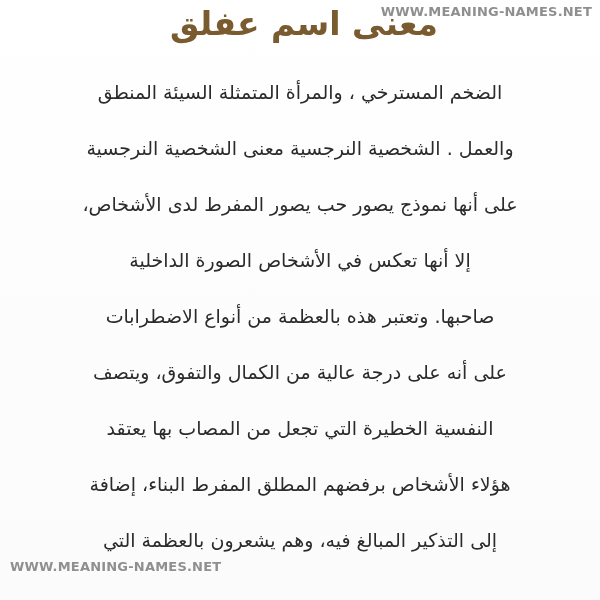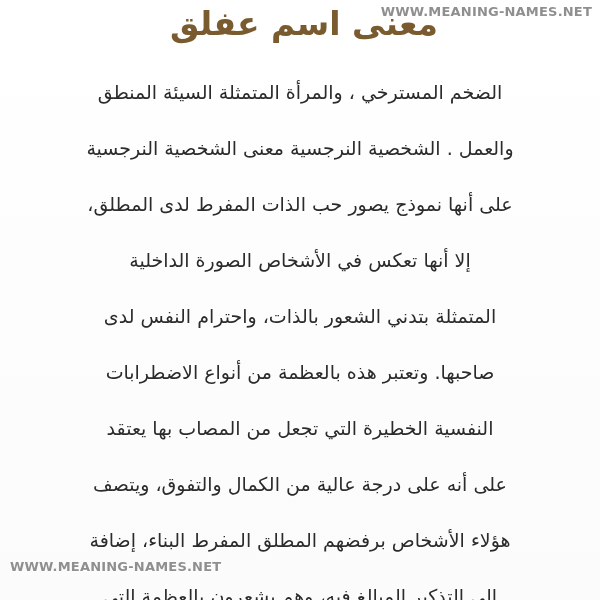--- a/index.html
+++ b/index.html
@@ -169,26 +169,25 @@
 </svg>
 <div id="bg-wash"></div>
 
 <div id="page">
 
   <div class="title">معنى اسم عفلق</div>
 
   <div class="body-text">
     <span class="ln">الضخم المسترخي ، والمرأة المتمثلة السيئة المنطق</span>
     <span class="ln">والعمل . الشخصية النرجسية معنى الشخصية النرجسية</span>
-    <span class="ln">على أنها نموذج يصور حب الذات المفرط لدى المطلق،</span>
+    <span class="ln">على أنها نموذج يصور حب يصور المفرط لدى الأشخاص،</span>
     <span class="ln">إلا أنها تعكس في الأشخاص الصورة الداخلية</span>
-    <span class="ln">المتمثلة بتدني الشعور بالذات، واحترام النفس لدى</span>
     <span class="ln">صاحبها. وتعتبر هذه بالعظمة من أنواع الاضطرابات</span>
+    <span class="ln">على أنه على درجة عالية من الكمال والتفوق، ويتصف</span>
     <span class="ln">النفسية الخطيرة التي تجعل من المصاب بها يعتقد</span>
-    <span class="ln">على أنه على درجة عالية من الكمال والتفوق، ويتصف</span>
     <span class="ln">هؤلاء الأشخاص برفضهم المطلق المفرط البناء، إضافة</span>
     <span class="ln">إلى التذكير المبالغ فيه، وهم يشعرون بالعظمة التي</span>
   </div>
 
   <div class="wm wm-top">WWW.MEANING-NAMES.NET</div>
   <div class="wm wm-bottom">WWW.MEANING-NAMES.NET</div>
 
 </div>
 
 </body></html>

